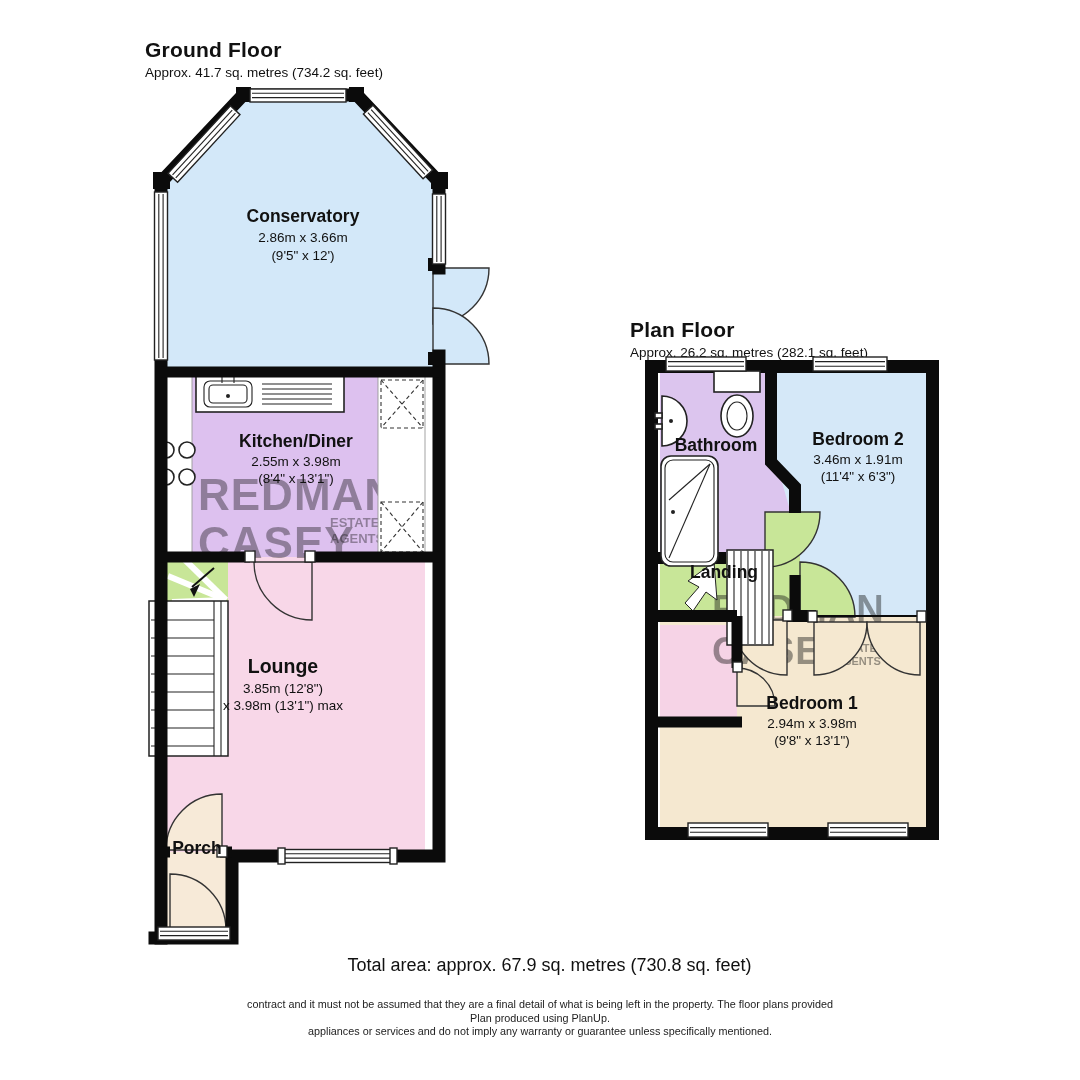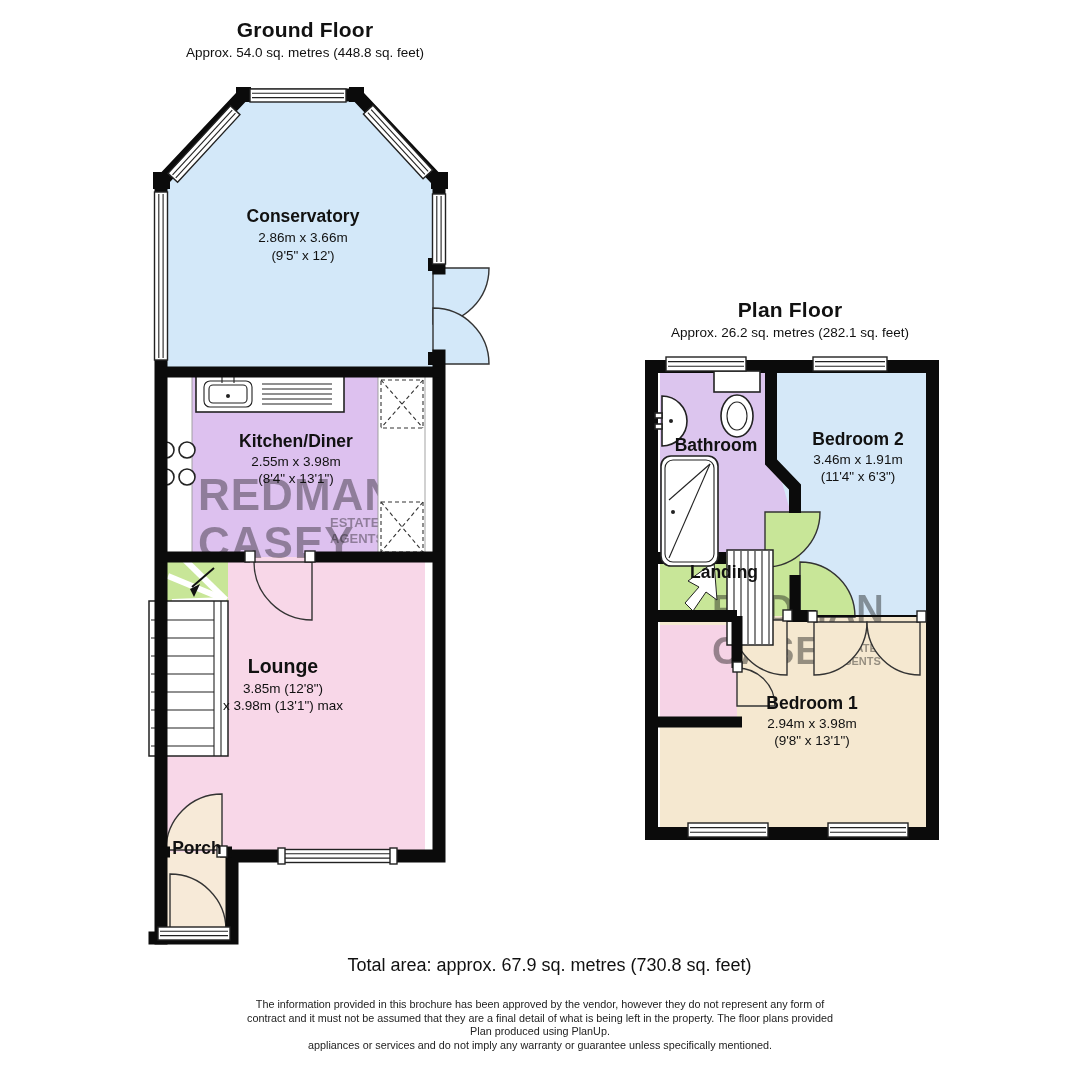--- a/index.html
+++ b/index.html
@@ -1,18 +1,18 @@
 <!DOCTYPE html>
 <html><head>
 <meta charset="utf-8">
 <style>
   html,body{margin:0;padding:0;}
   body{width:1080px;height:1080px;background:#fff;position:relative;
        font-family:"Liberation Sans", sans-serif;color:#111;overflow:hidden;}
-  .floor-title{position:absolute;text-align:center;}
+  .floor-title{position:absolute;margin-top:20px;}
   .floor-title h2{margin:0;font-size:21px;font-weight:700;letter-spacing:.2px;}
   .floor-title .area{margin-top:3px;font-size:13.5px;}
   #ground-title{left:145px;top:18px;width:320px;}
   #first-title{left:630px;top:298px;width:320px;}
   svg{position:absolute;}
   #ground-svg{left:130px;top:75px;width:380px;height:880px;}
   #first-svg{left:630px;top:345px;width:330px;height:510px;}
   svg text{font-family:"Liberation Sans",sans-serif;fill:#111;text-anchor:middle;}
   .rname{font-size:17.5px;font-weight:700;}
   .rname-lg{font-size:19.5px;font-weight:700;}
@@ -30,21 +30,21 @@
   .leaf{stroke:#333;stroke-width:1.4;}
   #footer{position:absolute;left:0;top:955px;width:1080px;text-align:center;}
   #total-area{font-size:18px;padding-left:19px;}
   #disclaimer{margin-top:22px;font-size:10.8px;line-height:13.6px;color:#222;}
 </style>
 </head>
 <body>
 
 <div class="floor-title" id="ground-title">
   <h2>Ground Floor</h2>
-  <div class="area">Approx. 54.0 sq. metres (448.8 sq. feet)</div>
+  <div class="area">Approx. 41.7 sq. metres (734.2 sq. feet)</div>
 </div>
 
 <div class="floor-title" id="first-title">
   <h2>Plan Floor</h2>
   <div class="area">Approx. 26.2 sq. metres (282.1 sq. feet)</div>
 </div>
 
 <svg id="ground-svg" viewBox="130 75 380 880">
 
   <g>
@@ -296,18 +296,17 @@
     <text class="rname" x="724" y="578">Landing</text>
     <text class="rname" x="812" y="709">Bedroom 1</text>
     <text class="rdim" x="812" y="728">2.94m x 3.98m</text>
     <text class="rdim" x="812" y="745">(9'8" x 13'1")</text>
   </g>
 </svg>
 
 <div id="footer">
   <div id="total-area">Total area: approx. 67.9 sq. metres (730.8 sq. feet)</div>
   <div id="disclaimer">
-    <div>The information provided in this brochure has been approved by the vendor, however they do not represent any form of</div>
     <div>contract and it must not be assumed that they are a final detail of what is being left in the property. The floor plans provided</div>
     <div>Plan produced using PlanUp.</div>
     <div>appliances or services and do not imply any warranty or guarantee unless specifically mentioned.</div>
   </div>
 </div>
 
 </body></html>

